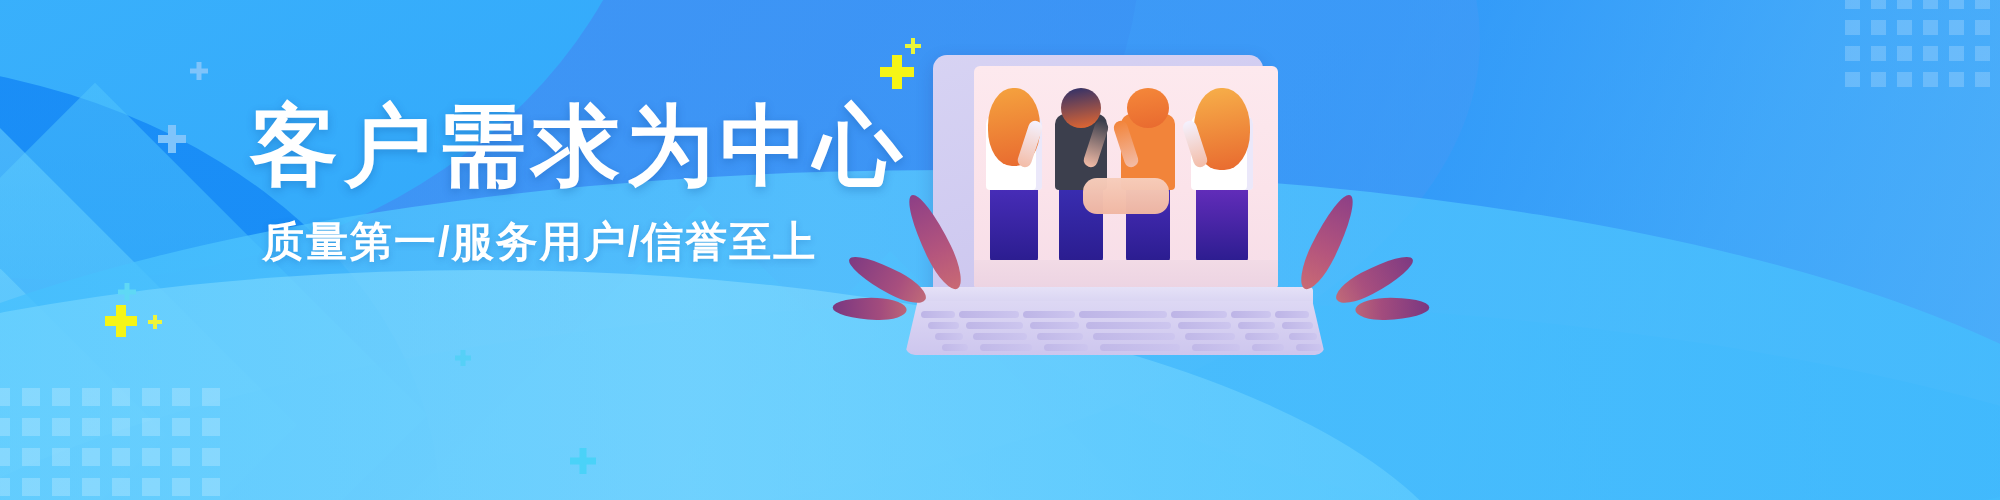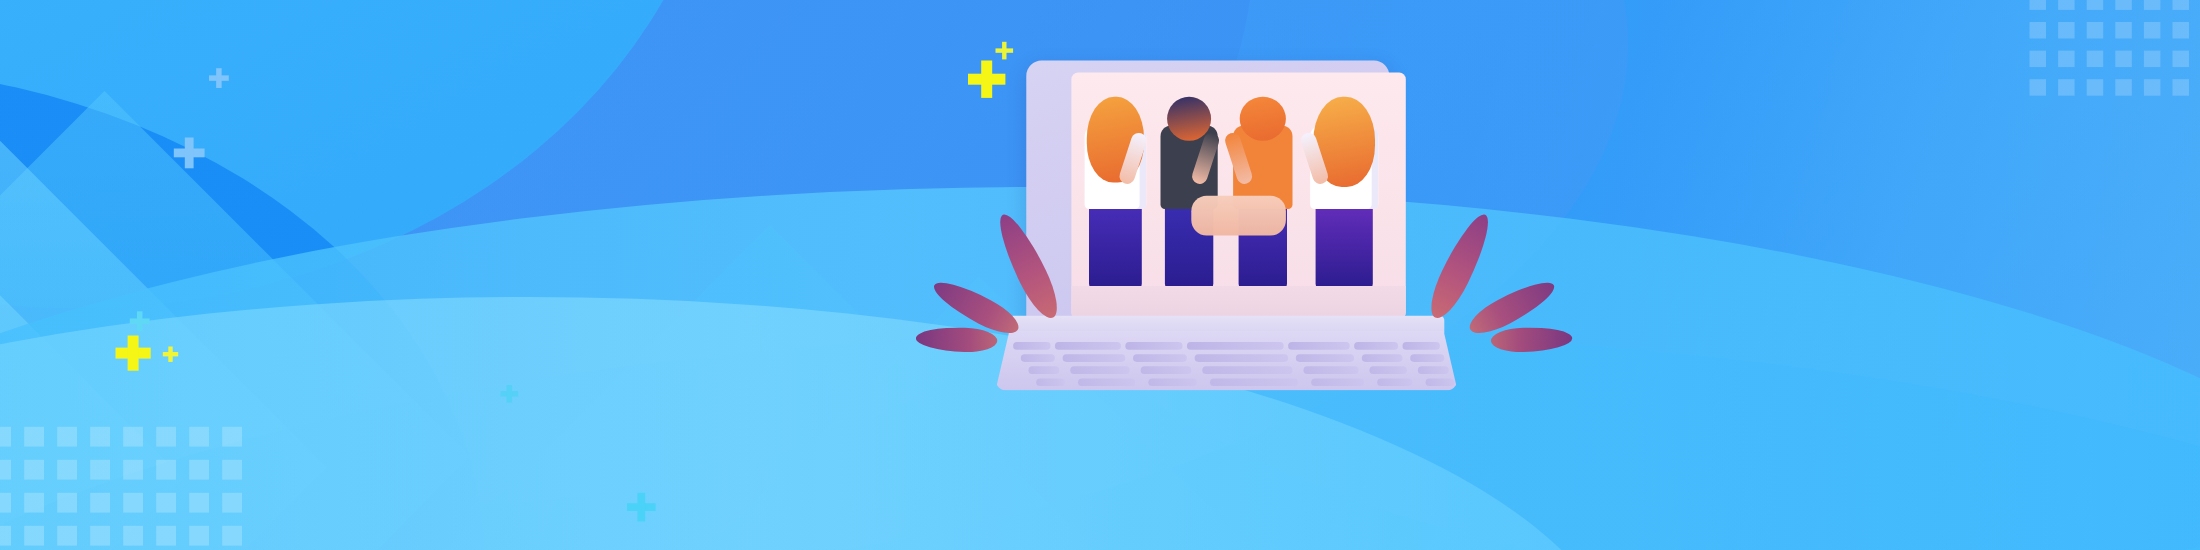--- a/index.html
+++ b/index.html
@@ -299,20 +299,22 @@
         <div class="bar h" style="height: 8px;"></div>
         <div class="bar v" style="width: 8px;"></div>
       </div>
       <div class="plus" style="left: 455px; top: 350px; width: 16px; height: 16px; color: rgb(85, 208, 247);">
         <div class="bar h" style="height: 5px;"></div>
         <div class="bar v" style="width: 5px;"></div>
       </div>
     </div>
 
   <div class="copy">
+    <h1 class="headline">客户需求为中心</h1>
+    <p class="subline">质量第一/服务用户/信誉至上</p>
   </div>
 
   <div class="illus">
     <div class="laptop">
 
       <div class="lid">
         <div class="screen">
           <div id="people">
               <div class="person" style="left: 4px; width: 72px; height: 184px; bottom: 26px;">
                 <div class="legs" style="left: 12.24px; bottom: 0px; width: 47.52px; height: 86px; background: linear-gradient(rgb(75, 47, 189) 0%, rgb(42, 28, 142) 100%);"></div>

